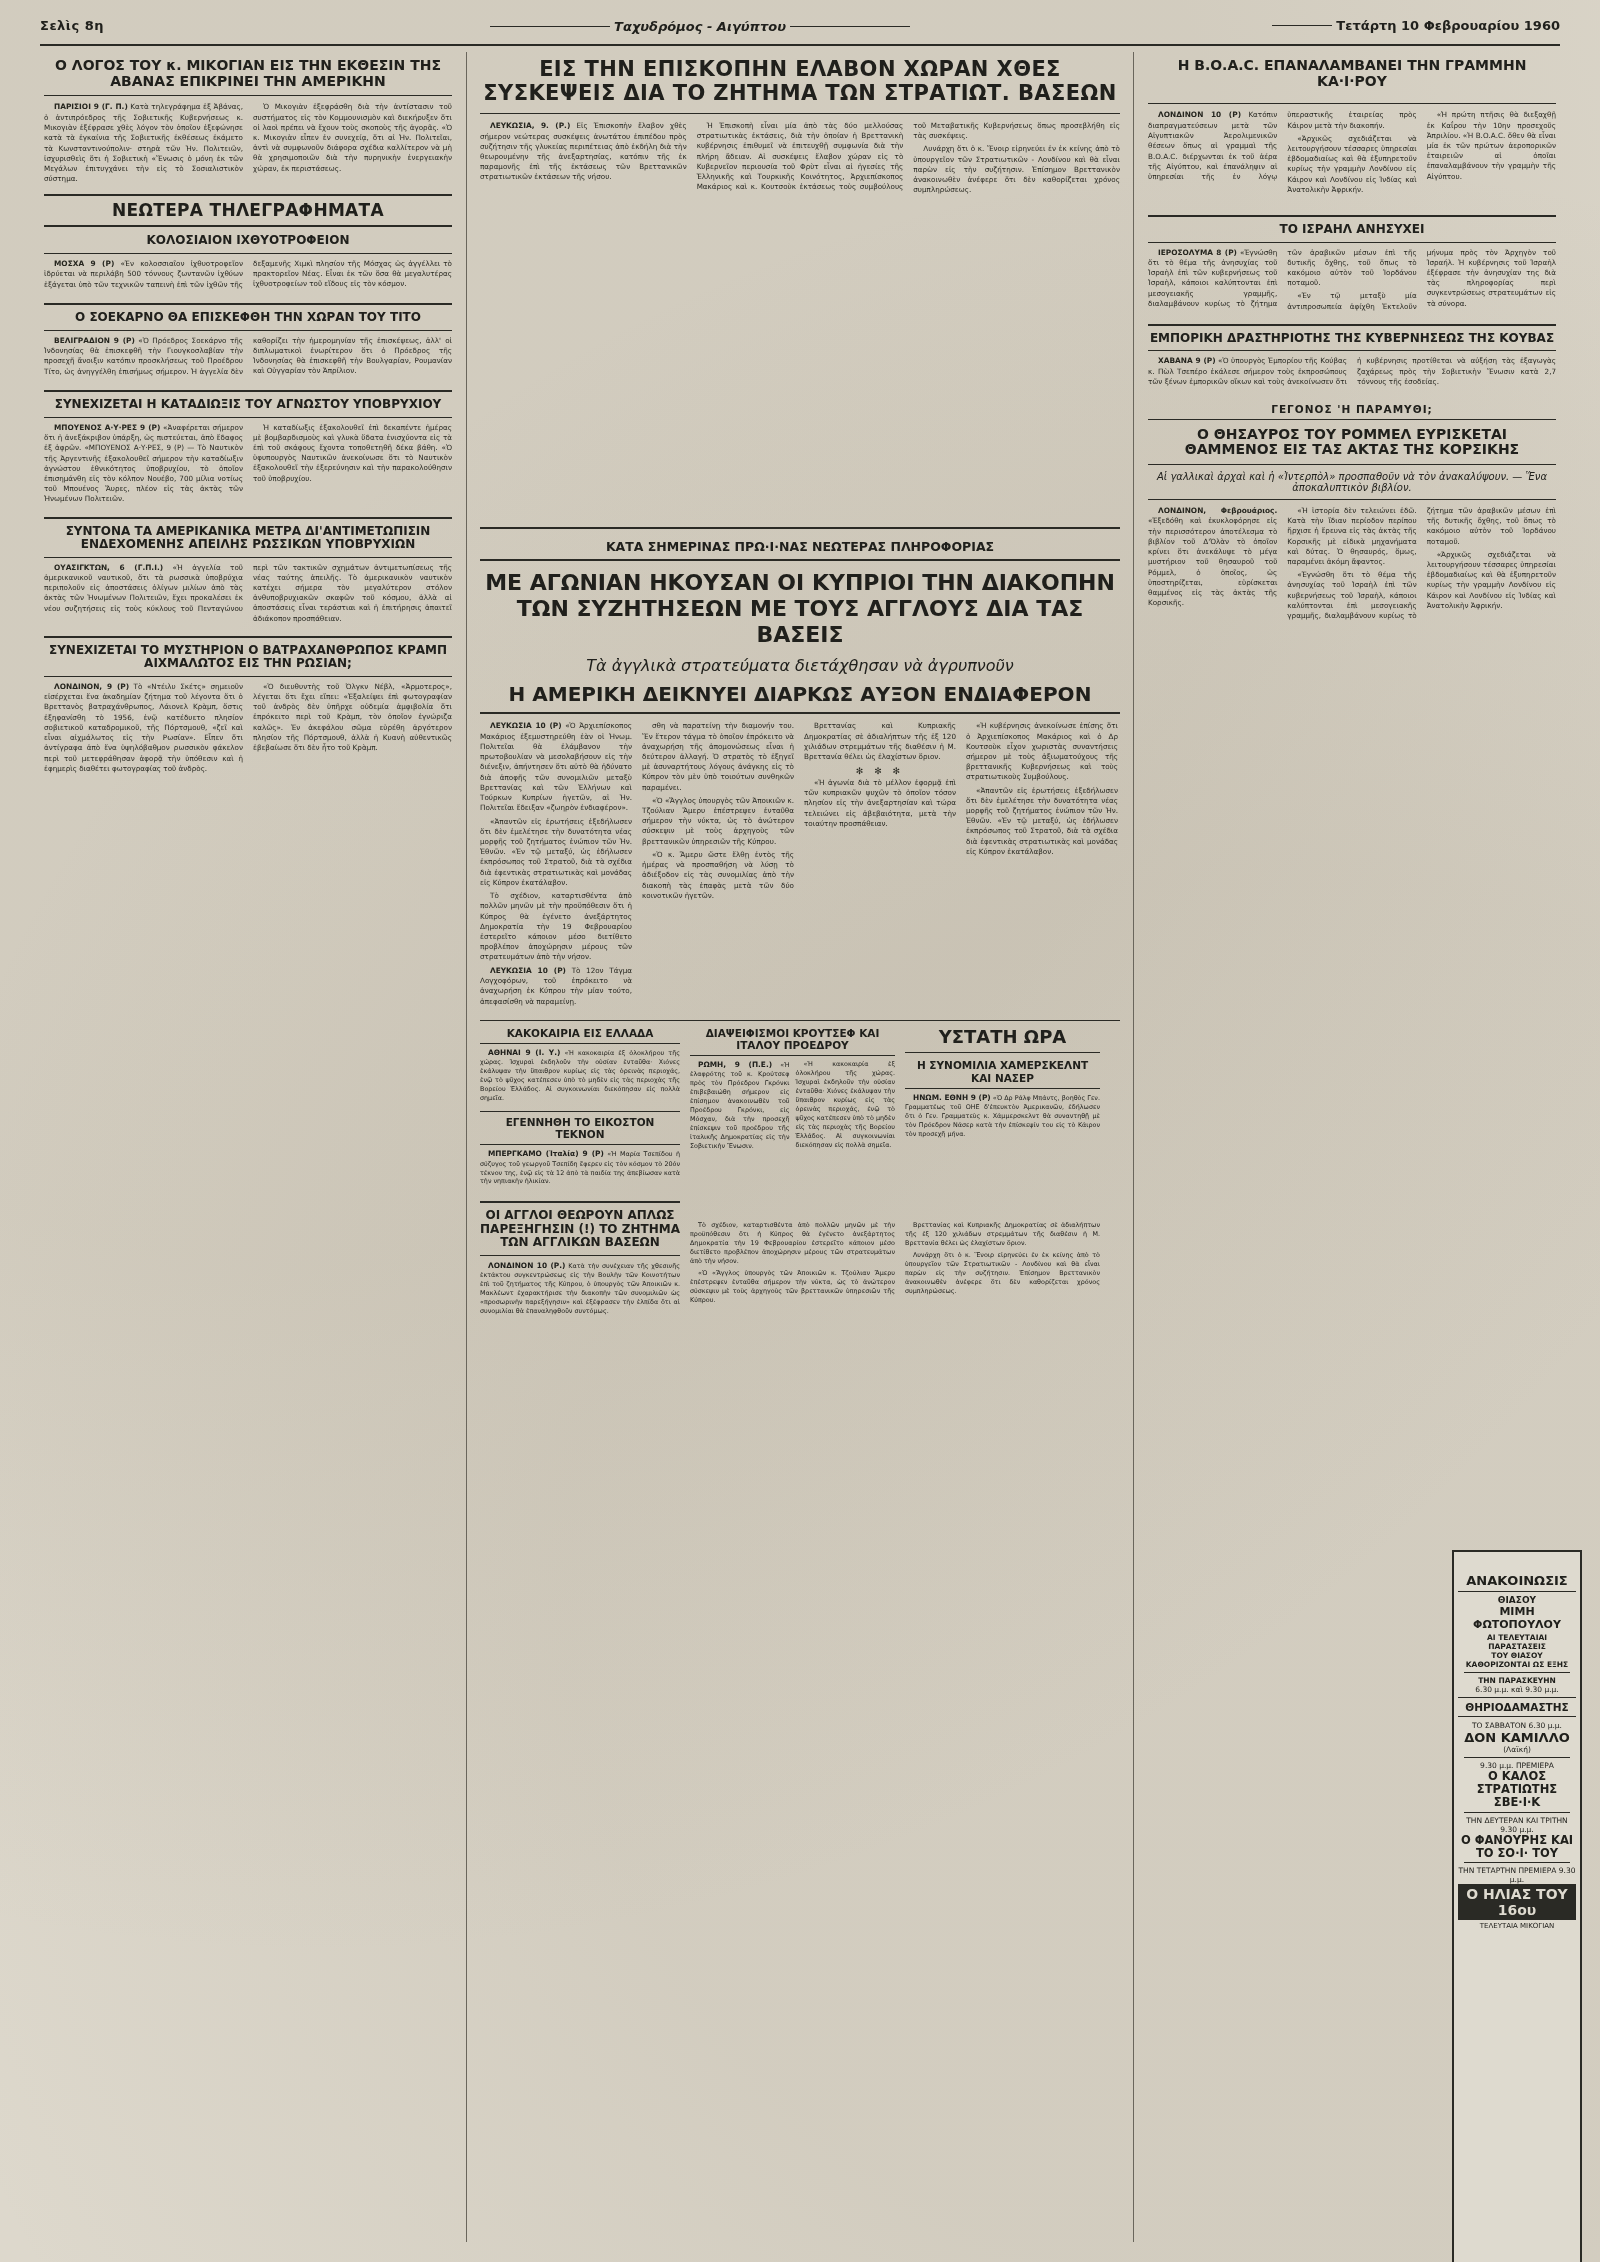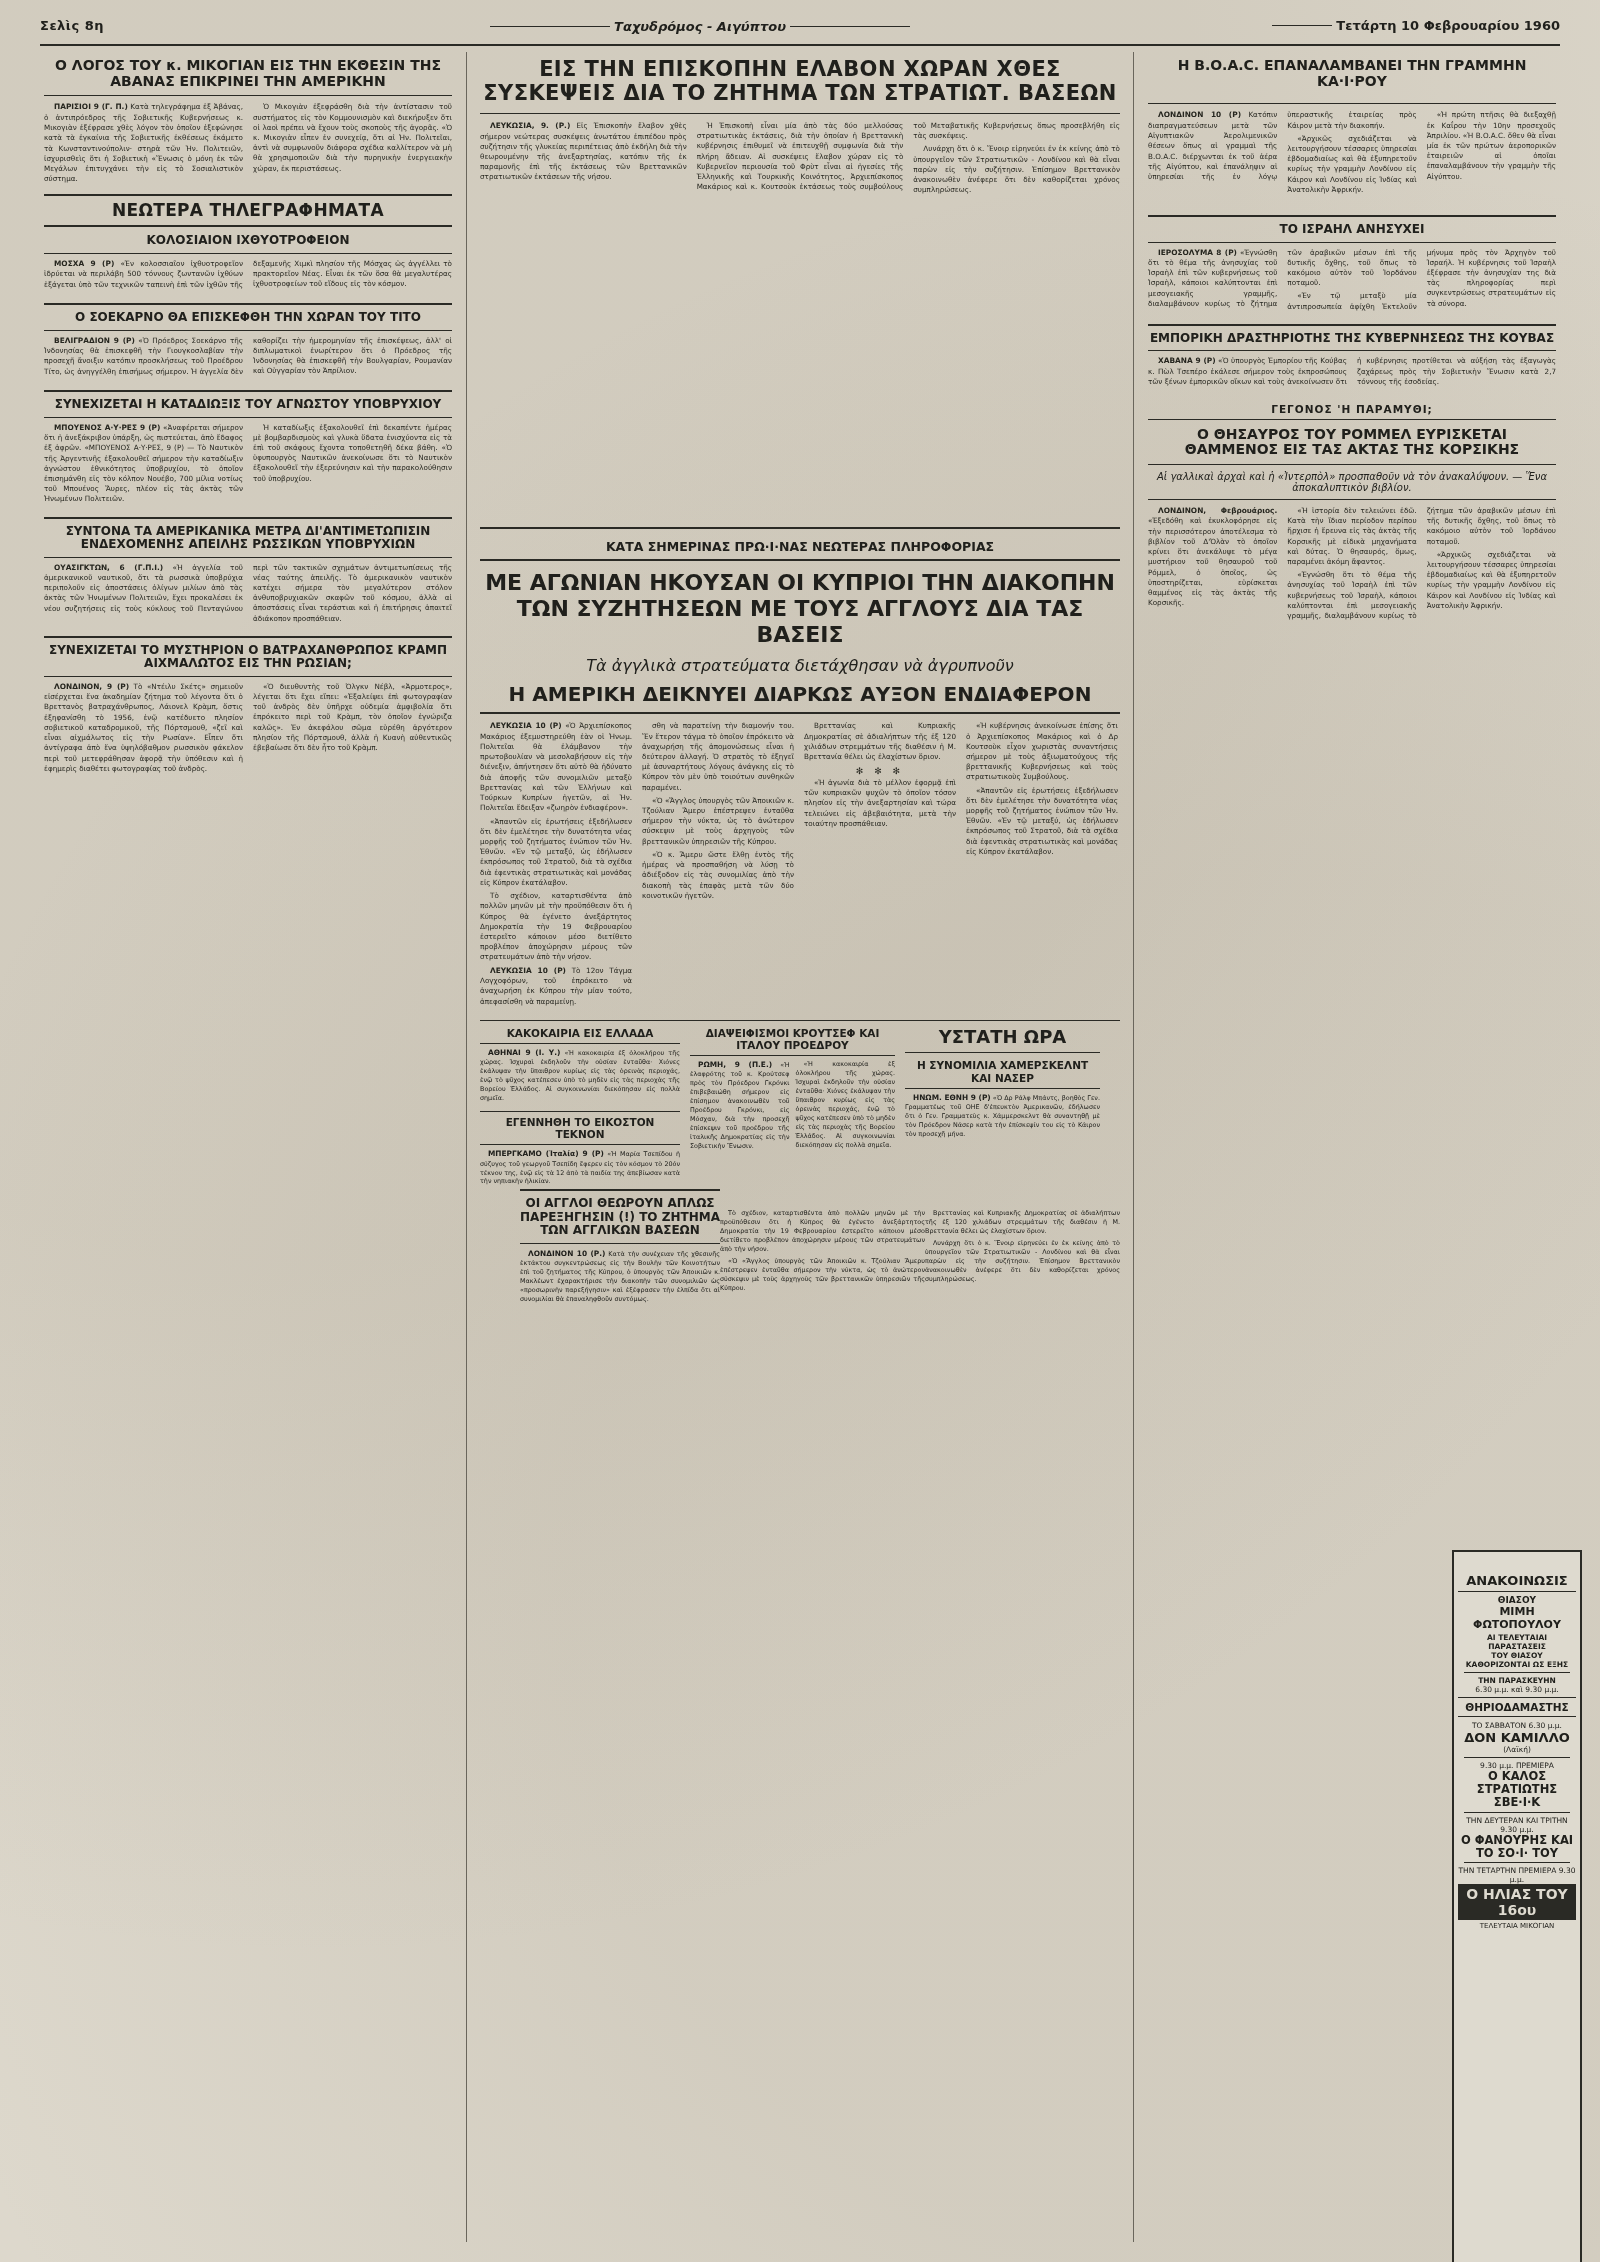--- a/index.html
+++ b/index.html
@@ -209,21 +209,21 @@
       <div style="width:195px;">
         <div class="blk-title" style="font-size:18px;border-bottom:1px solid #2a2a25;padding-bottom:5px;">ΥΣΤΑΤΗ ΩΡΑ</div>
         <div class="blk-title h-xs" style="margin-top:6px;padding-bottom:4px;border-bottom:1px solid #2a2a25;">Η ΣΥΝΟΜΙΛΙΑ ΧΑΜΕΡΣΚΕΛΝΤ ΚΑΙ ΝΑΣΕΡ</div>
         <div class="tiny" style="margin-top:4px;">
           <p><span class="dateline">ΗΝΩΜ. ΕΘΝΗ 9 (Ρ)</span>
              <span>«Ὁ Δρ Ράλφ Μπάντς, βοηθὸς Γεν. Γραμματέως τοῦ ΟΗΕ δ'ἐπευκτὸν Ἀμερικανῶν, ἐδήλωσεν ὅτι ὁ Γεν. Γραμματεὺς κ. Χάμμερσκελντ θὰ συναντηθῇ μὲ τὸν Πρόεδρον Νάσερ κατὰ τὴν ἐπίσκεψίν του εἰς τὸ Κάιρον τὸν προσεχῆ μήνα.</span></p>
         </div>
       </div>
     </div>
 
-    <div style="display:flex;justify-content:flex-end;">
+    <div style="display:flex;gap:10px;margin-top:12px;">
       <div style="width:200px;">
         <div class="hl h-sm" style="border-top:2px solid #2a2a25;border-bottom:1px solid #2a2a25;padding:6px 0 5px 0;">ΟΙ ΑΓΓΛΟΙ ΘΕΩΡΟΥΝ ΑΠΛΩΣ ΠΑΡΕΞΗΓΗΣΙΝ (!) ΤΟ ΖΗΤΗΜΑ ΤΩΝ ΑΓΓΛΙΚΩΝ ΒΑΣΕΩΝ</div>
         <div class="tiny" style="margin-top:5px;">
           <p><span class="dateline">ΛΟΝΔΙΝΟΝ 10 (Ρ.)</span>
              <span>Κατὰ τὴν συνέχειαν τῆς χθεσινῆς ἐκτάκτου συγκεντρώσεως εἰς τὴν Βουλὴν τῶν Κοινοτήτων ἐπὶ τοῦ ζητήματος τῆς Κύπρου, ὁ ὑπουργὸς τῶν Ἀποικιῶν κ. Μακλέωντ ἐχαρακτήρισε τὴν διακοπὴν τῶν συνομιλιῶν ὡς «προσωρινὴν παρεξήγησιν» καὶ ἐξέφρασεν τὴν ἐλπίδα ὅτι αἱ συνομιλίαι θὰ ἐπαναληφθοῦν συντόμως.</span></p>
         </div>
       </div>
       <div class="tiny" style="width:205px;padding-top:20px;">
         <p>Τὸ σχέδιον, καταρτισθέντα ἀπὸ πολλῶν μηνῶν μὲ τὴν προϋπόθεσιν ὅτι ἡ Κύπρος θὰ ἐγένετο ἀνεξάρτητος Δημοκρατία τὴν 19 Φεβρουαρίου ἐστερεῖτο κάποιον μέσο διετίθετο προβλέπον ἀποχώρησιν μέρους τῶν στρατευμάτων ἀπὸ τὴν νήσον.</p>
         <p>«Ὁ «Ἄγγλος ὑπουργὸς τῶν Ἀποικιῶν κ. Τζούλιαν Ἄμερυ ἐπέστρεψεν ἐνταῦθα σήμερον τὴν νύκτα, ὡς τὸ ἀνώτερον σύσκεψιν μὲ τοὺς ἀρχηγοὺς τῶν βρεττανικῶν ὑπηρεσιῶν τῆς Κύπρου.</p>

